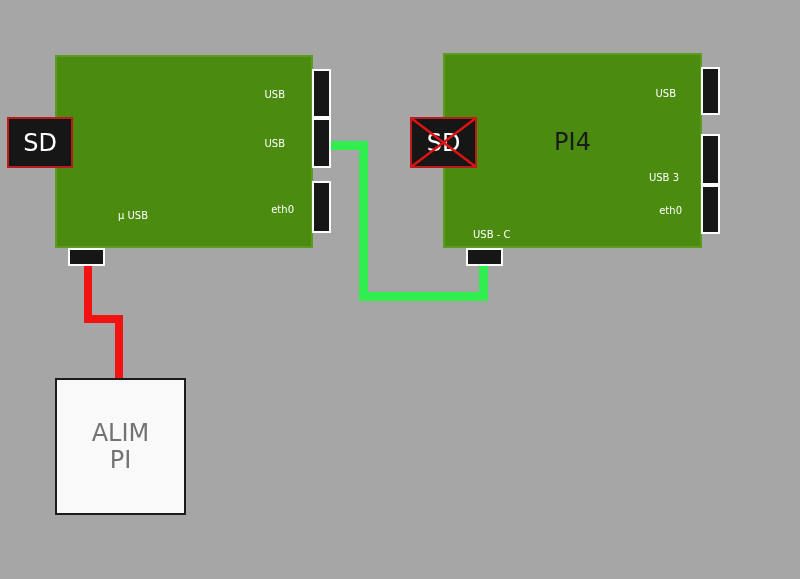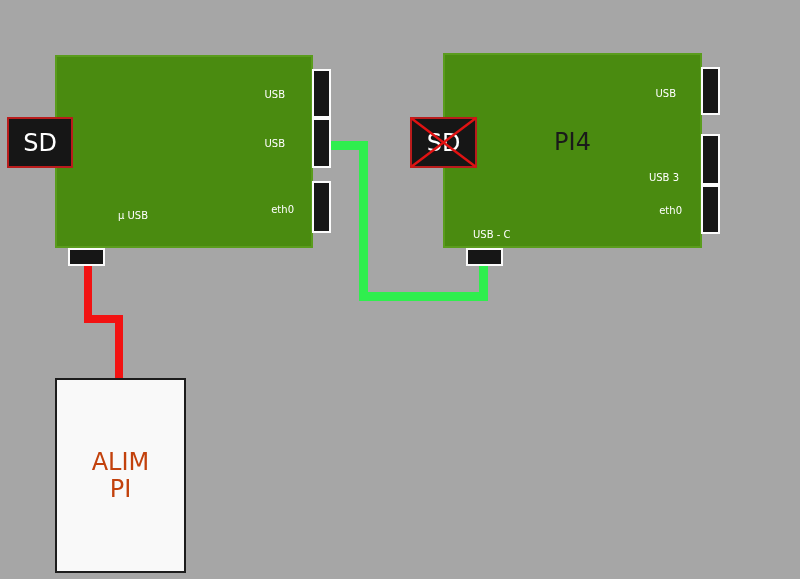--- a/index.html
+++ b/index.html
@@ -90,30 +90,30 @@
   .g2 { left: 359px; top: 141px; width: 9px;   height: 160px; }
   .g3 { left: 359px; top: 292px; width: 129px; height: 9px; }
   .g4 { left: 479px; top: 260px; width: 9px;   height: 41px; }
   .r1 { left: 84px;  top: 258px; width: 8px;   height: 65px; }
   .r2 { left: 84px;  top: 315px; width: 39px;  height: 8px; }
   .r3 { left: 115px; top: 315px; width: 8px;   height: 64px; }
   
   .alim-box {
     position: absolute;
     left: 55px; top: 378px;
-    width: 131px; height: 195px;
+    width: 131px; height: 137px;
     background: #f9f9f9;
     border: 2px solid #1c1c1c;
     box-sizing: border-box;
     z-index: 2;
     display: flex;
     flex-direction: column;
     align-items: center;
     justify-content: center;
-    color: #c2410c;
+    color: #737373;
     font-size: 24px;
     line-height: 27px;
   }
 </style>
 </head>
 <body>
 
 <div class="canvas">
 
   <div class="cable cable-green g1"></div>

